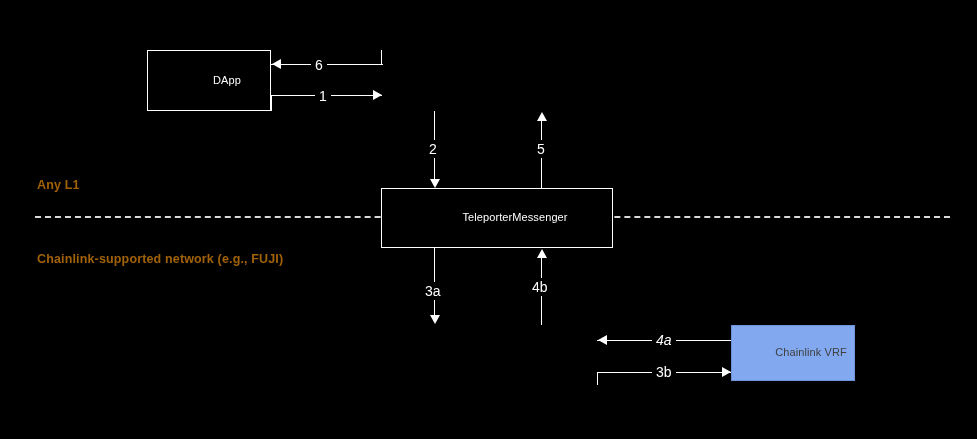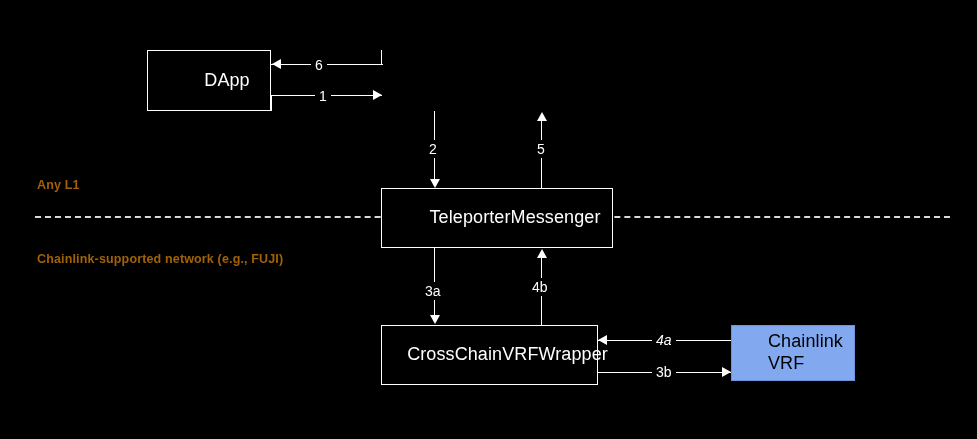--- a/index.html
+++ b/index.html
@@ -19,36 +19,36 @@
     overflow: hidden;
   }
 
   
   .node {
     position: absolute;
     box-sizing: border-box;
     display: flex;
     align-items: center;
     justify-content: center;
-    text-align: left;
-    font-size: 18px;
+    text-align: center;
+    font-size: 11px;
     line-height: 1.2;
     letter-spacing: .1px;
     z-index: 5;
     padding-left: 36px;
   }
   .node.dark {
     background: #000000;
     border: 1.6px solid #ffffff;
     color: #ffffff;
   }
   .node.accent {
     background: #82a9f0;
     border: 1.6px solid #6d93d8;
-    color: #000000;
+    color: #404040;
   }
 
   #node-dapp              { left:147px; top:50px;  width:124px; height:61px; }
   #node-consumer          { left:381px; top:50px;  width:219px; height:61px; }
   #node-teleporter        { left:381px; top:188px; width:232px; height:60px; }
   #node-wrapper           { left:381px; top:325px; width:217px; height:60px; }
   #node-chainlink         { left:731px; top:325px; width:124px; height:56px; }
 
   
   #divider {
@@ -150,17 +150,16 @@
   <div class="line-h" style="left:597px; top:372px; width:134px;"></div>
   <div class="line-v" style="left:597px; top:372px; height:13px;"></div>
   <div class="arrow right" style="left:722px; top:367px;"></div>
   <div class="edge-label" style="left:652px; top:363px;">3b</div>
 
   <div class="node dark" id="node-dapp">DApp</div>
 
 
   <div class="node dark" id="node-teleporter">TeleporterMessenger</div>
 
-  <div class="node dark" id="node-wrapper">CrossChainVRFWrapper</div>
 
   <div class="node accent" id="node-chainlink">Chainlink VRF</div>
 
 </div>
 
 </body></html>

